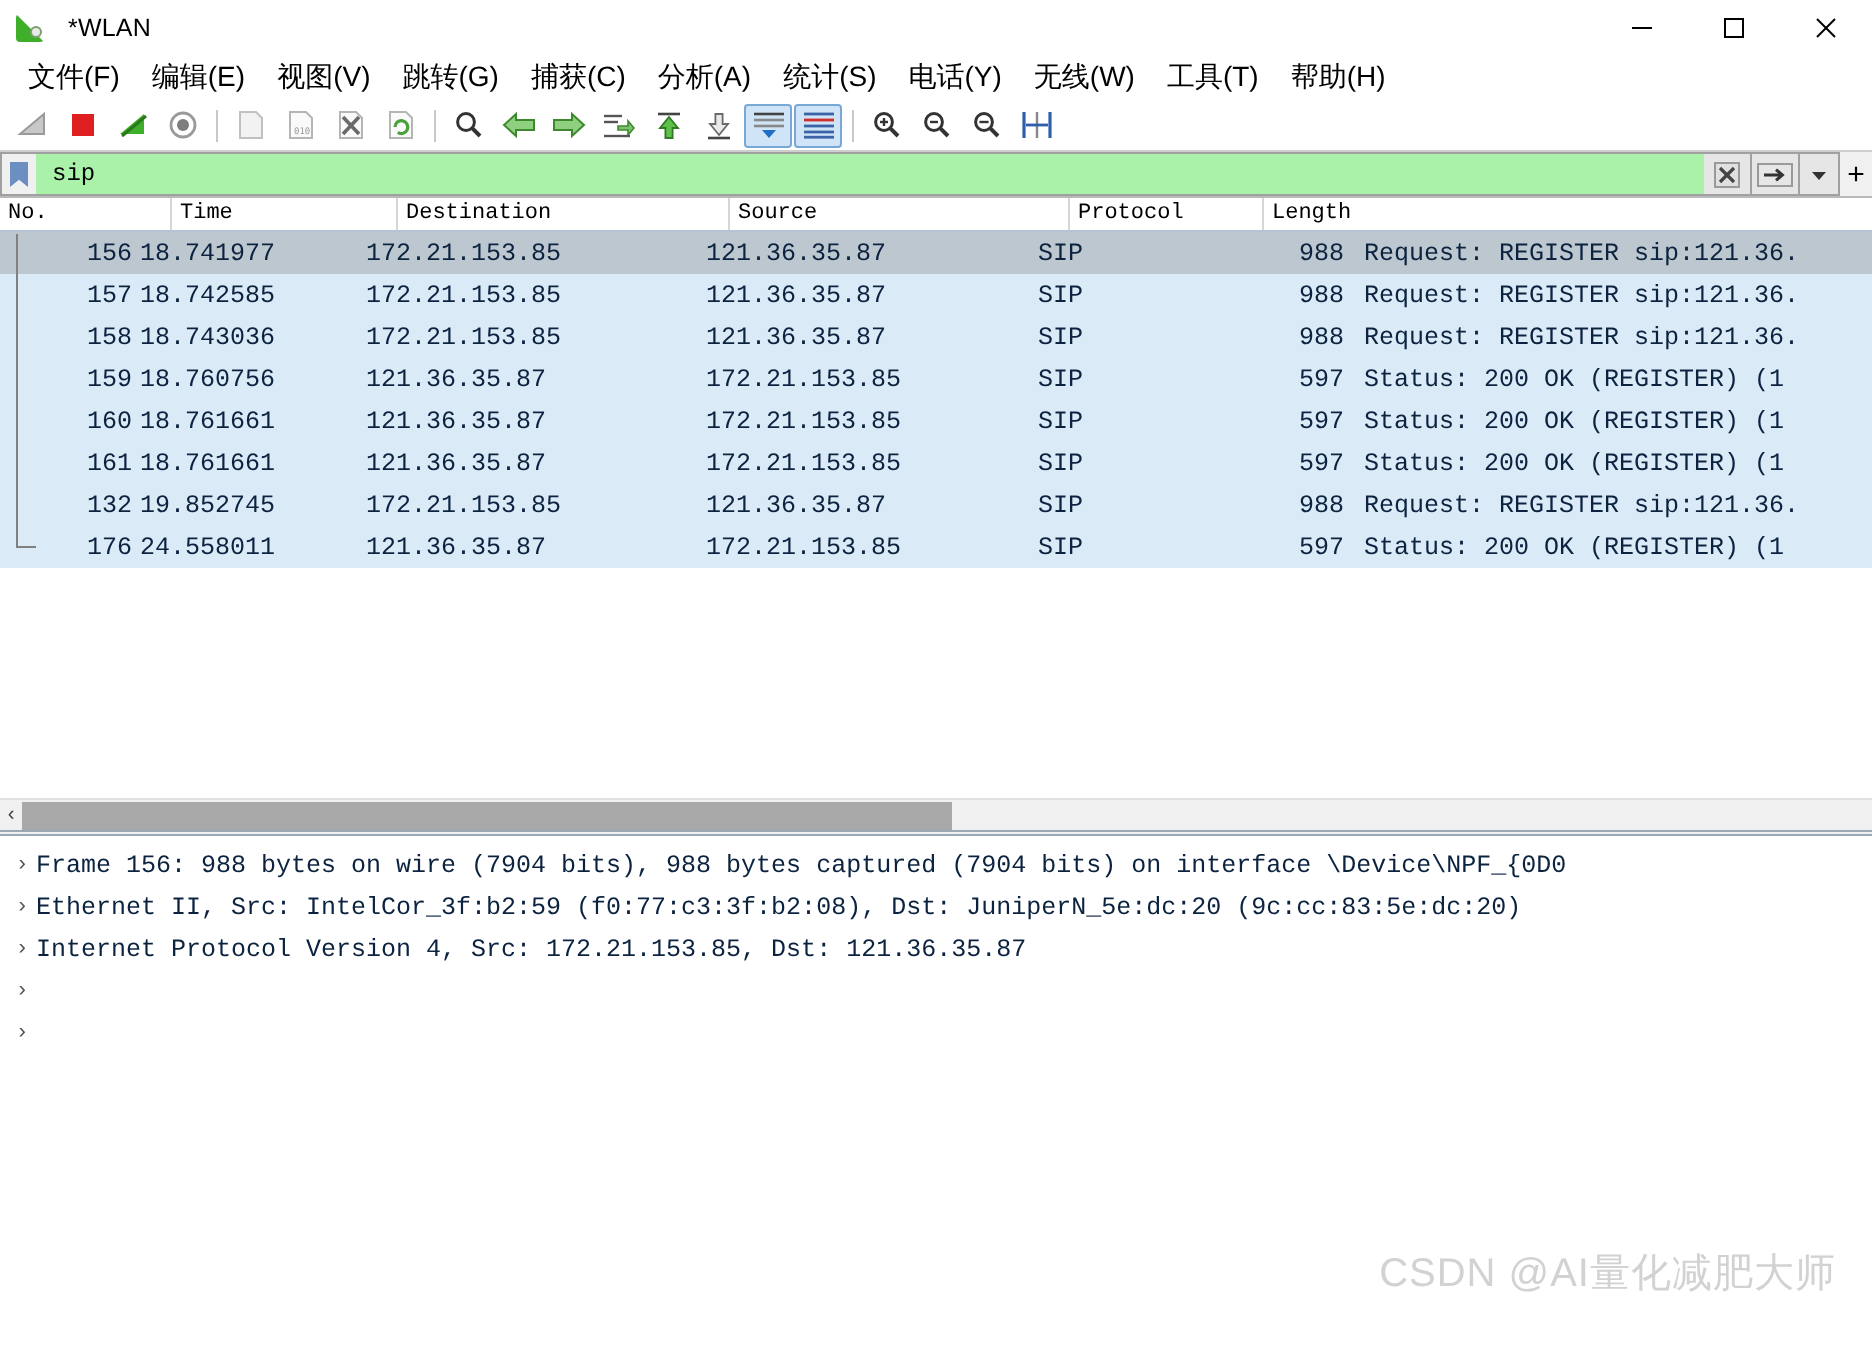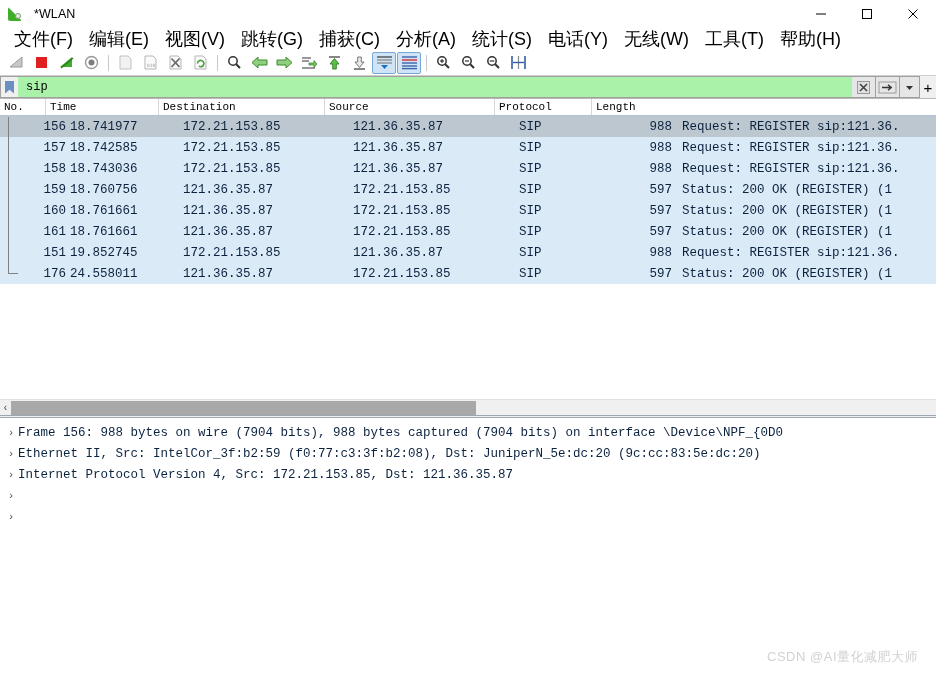--- a/index.html
+++ b/index.html
@@ -65,21 +65,21 @@
   
   .menubar {
     height: 22px;
     display: flex;
     align-items: center;
     padding-left: 6px;
     background: #ffffff;
     flex: 0 0 auto;
   }
   .menu-item {
-    font-size: 18px;
+    font-size: 14px;
     color: #000;
     padding: 2px 8px;
     white-space: nowrap;
   }
 
   
   .toolbar {
     height: 26px;
     display: flex;
     align-items: center;
@@ -277,22 +277,22 @@
     flex: 0 0 auto;
     color: #555;
     font-size: 11px;
     display: flex; align-items: center; justify-content: center;
   }
   .dline .dtext { overflow: hidden; white-space: nowrap; }
 
   
   .watermark {
     position: absolute;
-    right: 18px; bottom: 8px;
-    font-size: 13px;
+    right: 18px; bottom: 24px;
+    font-size: 20px;
     color: #d2d2d2;
     letter-spacing: 0.5px;
     user-select: none;
   }
 </style>
 </head>
 <body>
 
 <div class="app">
 
@@ -501,21 +501,21 @@
       <svg width="11" height="11" viewBox="0 0 11 11">
           <path d="M2 4 L9 4 L5.5 8 Z" fill="#333"></path>
         </svg>
     </div>
     <div class="filter-plus">+</div>
   </div>
 
   <div class="packet-list">
 
     <div class="col-header">
-      <div class="ch" style="width:46px">No.</div>
+      <div class="ch" style="width:86px">No.</div>
       <div class="ch" style="width:113px">Time</div>
       <div class="ch" style="width:166px">Destination</div>
       <div class="ch" style="width:170px">Source</div>
       <div class="ch" style="width:97px">Protocol</div>
       <div class="ch" style="width:60px">Length</div>
     </div>
 
     <div class="rows" id="rows-container">
         <div class="prow selected">
           <div class="c c-no" style="width: 70px;">156</div>
@@ -565,21 +565,21 @@
         <div class="prow">
           <div class="c c-no" style="width: 70px;">161</div>
           <div class="c c-time" style="width: 113px;">18.761661</div>
           <div class="c c-source" style="width: 170px;">121.36.35.87</div>
           <div class="c c-destination" style="width: 166px;">172.21.153.85</div>
           <div class="c c-protocol" style="width: 97px;">SIP</div>
           <div class="c c-len" style="width: 60px;">597</div>
           <div class="c c-info" style="width: 260px;">Status: 200 OK (REGISTER)  (1</div>
         </div>
         <div class="prow">
-          <div class="c c-no" style="width: 70px;">151</div>
+          <div class="c c-no" style="width: 70px;">132</div>
           <div class="c c-time" style="width: 113px;">19.852745</div>
           <div class="c c-source" style="width: 170px;">172.21.153.85</div>
           <div class="c c-destination" style="width: 166px;">121.36.35.87</div>
           <div class="c c-protocol" style="width: 97px;">SIP</div>
           <div class="c c-len" style="width: 60px;">988</div>
           <div class="c c-info" style="width: 260px;">Request: REGISTER sip:121.36.</div>
         </div>
         <div class="prow">
           <div class="c c-no" style="width: 70px;">176</div>
           <div class="c c-time" style="width: 113px;">24.558011</div>

